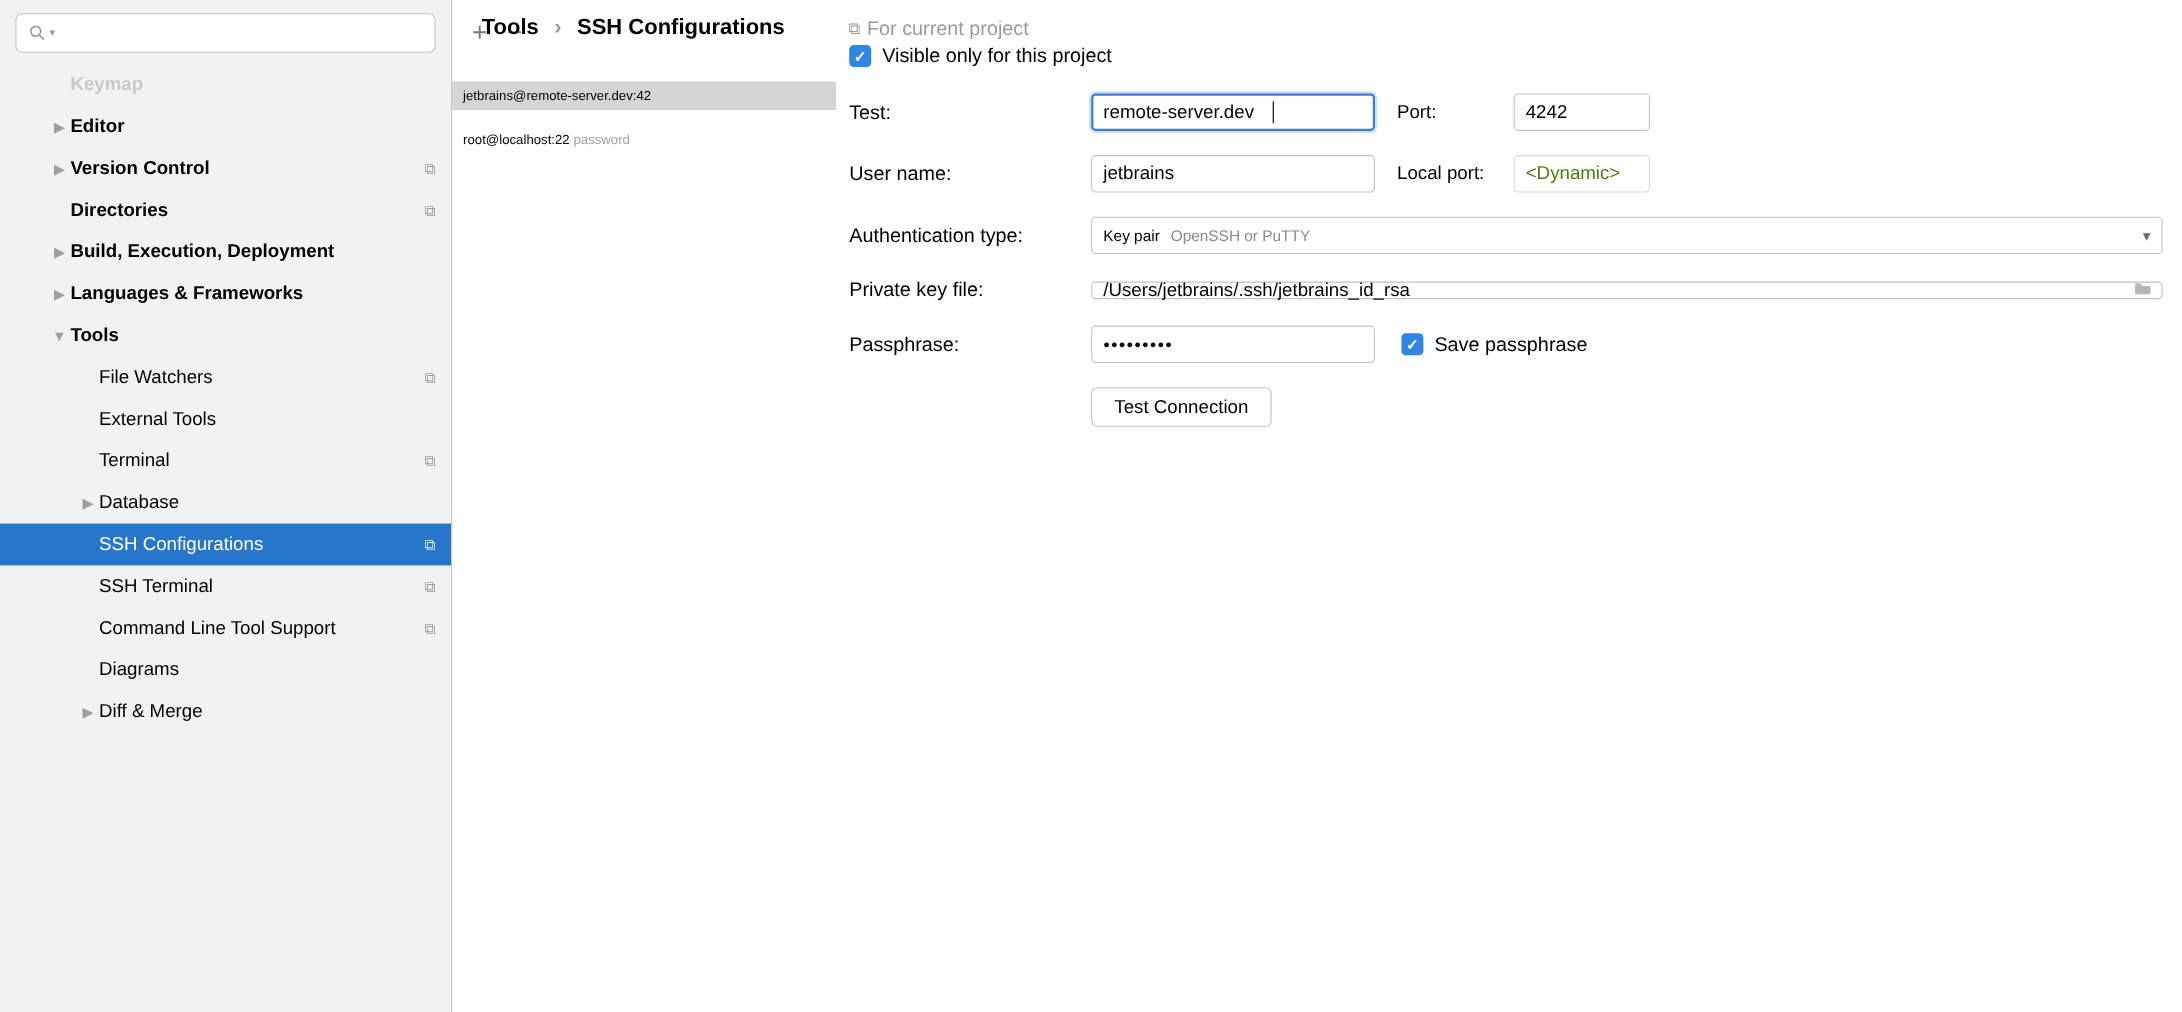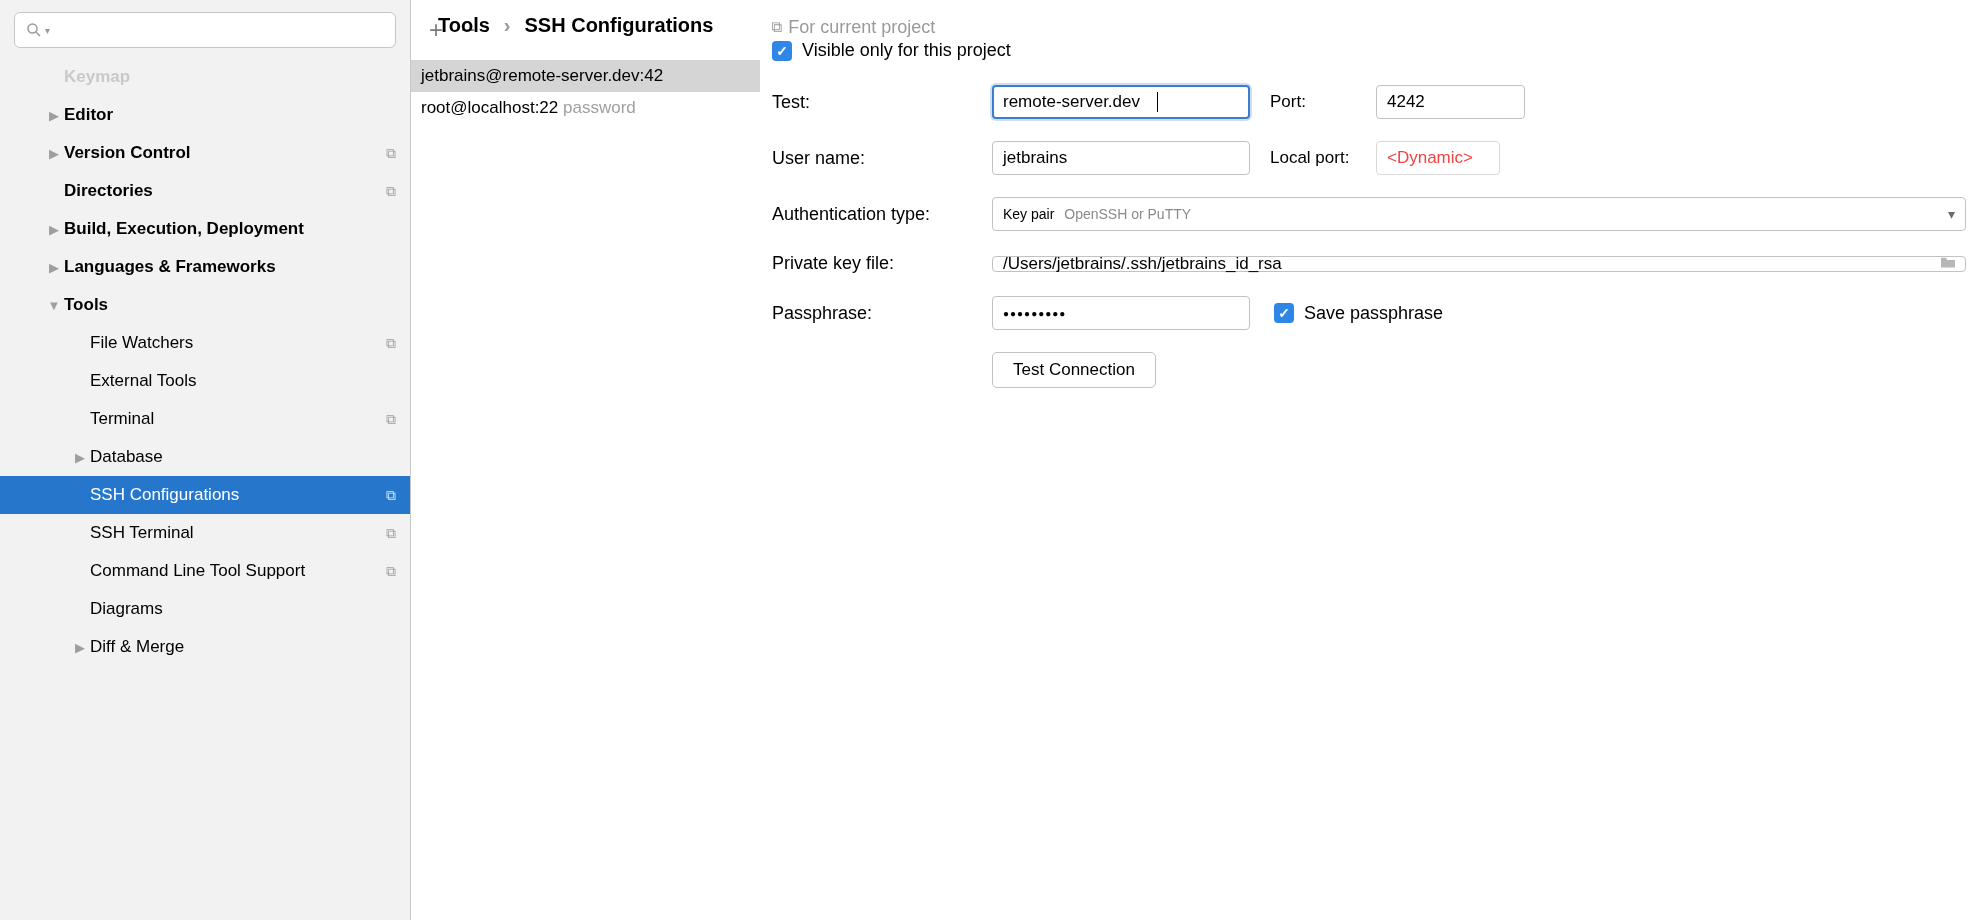--- a/index.html
+++ b/index.html
@@ -98,22 +98,23 @@
     padding-bottom: 30px;
     color: #7b7b7b;
     font-size: 20px;
     font-weight: 400;
   }
   .list-toolbar span { line-height: 1; }
   .cfg-list { flex: 1; }
   .cfg-item {
     padding: 6px 10px 6px 10px;
     color: #000;
-    font-size: 17px;
+    font-size: 12px;
     white-space: nowrap;
+    margin-top: 14px;
   }
   .cfg-item.active { background: #d5d5d5; }
   .cfg-item .suffix { color: #a0a0a0; text-align: center; }
 
   
   .detail {
     flex: 1;
     display: flex;
     flex-direction: column;
     padding-top: 12px;
@@ -164,21 +165,21 @@
     padding: 0 10px;
     display: flex;
     align-items: center;
     gap: 16px;
   }
   .field.focused {
     border: 2px solid #3b7ed0;
     box-shadow: 0 0 0 2px rgba(59,126,208,0.25);
     padding: 0 9px;
   }
-  .field.disabled { color: #ef4444; border-color:#d9d9d9; }
+  .field.disabled { color: #4d7c0f; border-color:#d9d9d9; }
   .caret-line {
     display: inline-block;
     width: 1px; height: 20px;
     background: #000;
     margin-left: 1px;
   }
 
   .check {
     display: inline-flex;
     align-items: center;
@@ -360,21 +361,21 @@
       </label>
     </div>
 
     <div class="form-row">
       <div class="form-label">Test:</div>
       <div class="field focused" style="width:258px;">
         <span>remote-server.dev</span>
           <span class="caret-line"></span>
       </div>
       <div style="width:126px;padding-left:20px;">Port:</div>
-      <div class="field" style="width:149px;">
+      <div class="field" style="width:124px;">
         <span>4242</span>
       </div>
     </div>
 
     <div class="form-row">
       <div class="form-label">User name:</div>
       <div class="field" style="width:258px;">
         <span>jetbrains</span>
       </div>
       <div style="width:126px;padding-left:20px;">Local port:</div>

